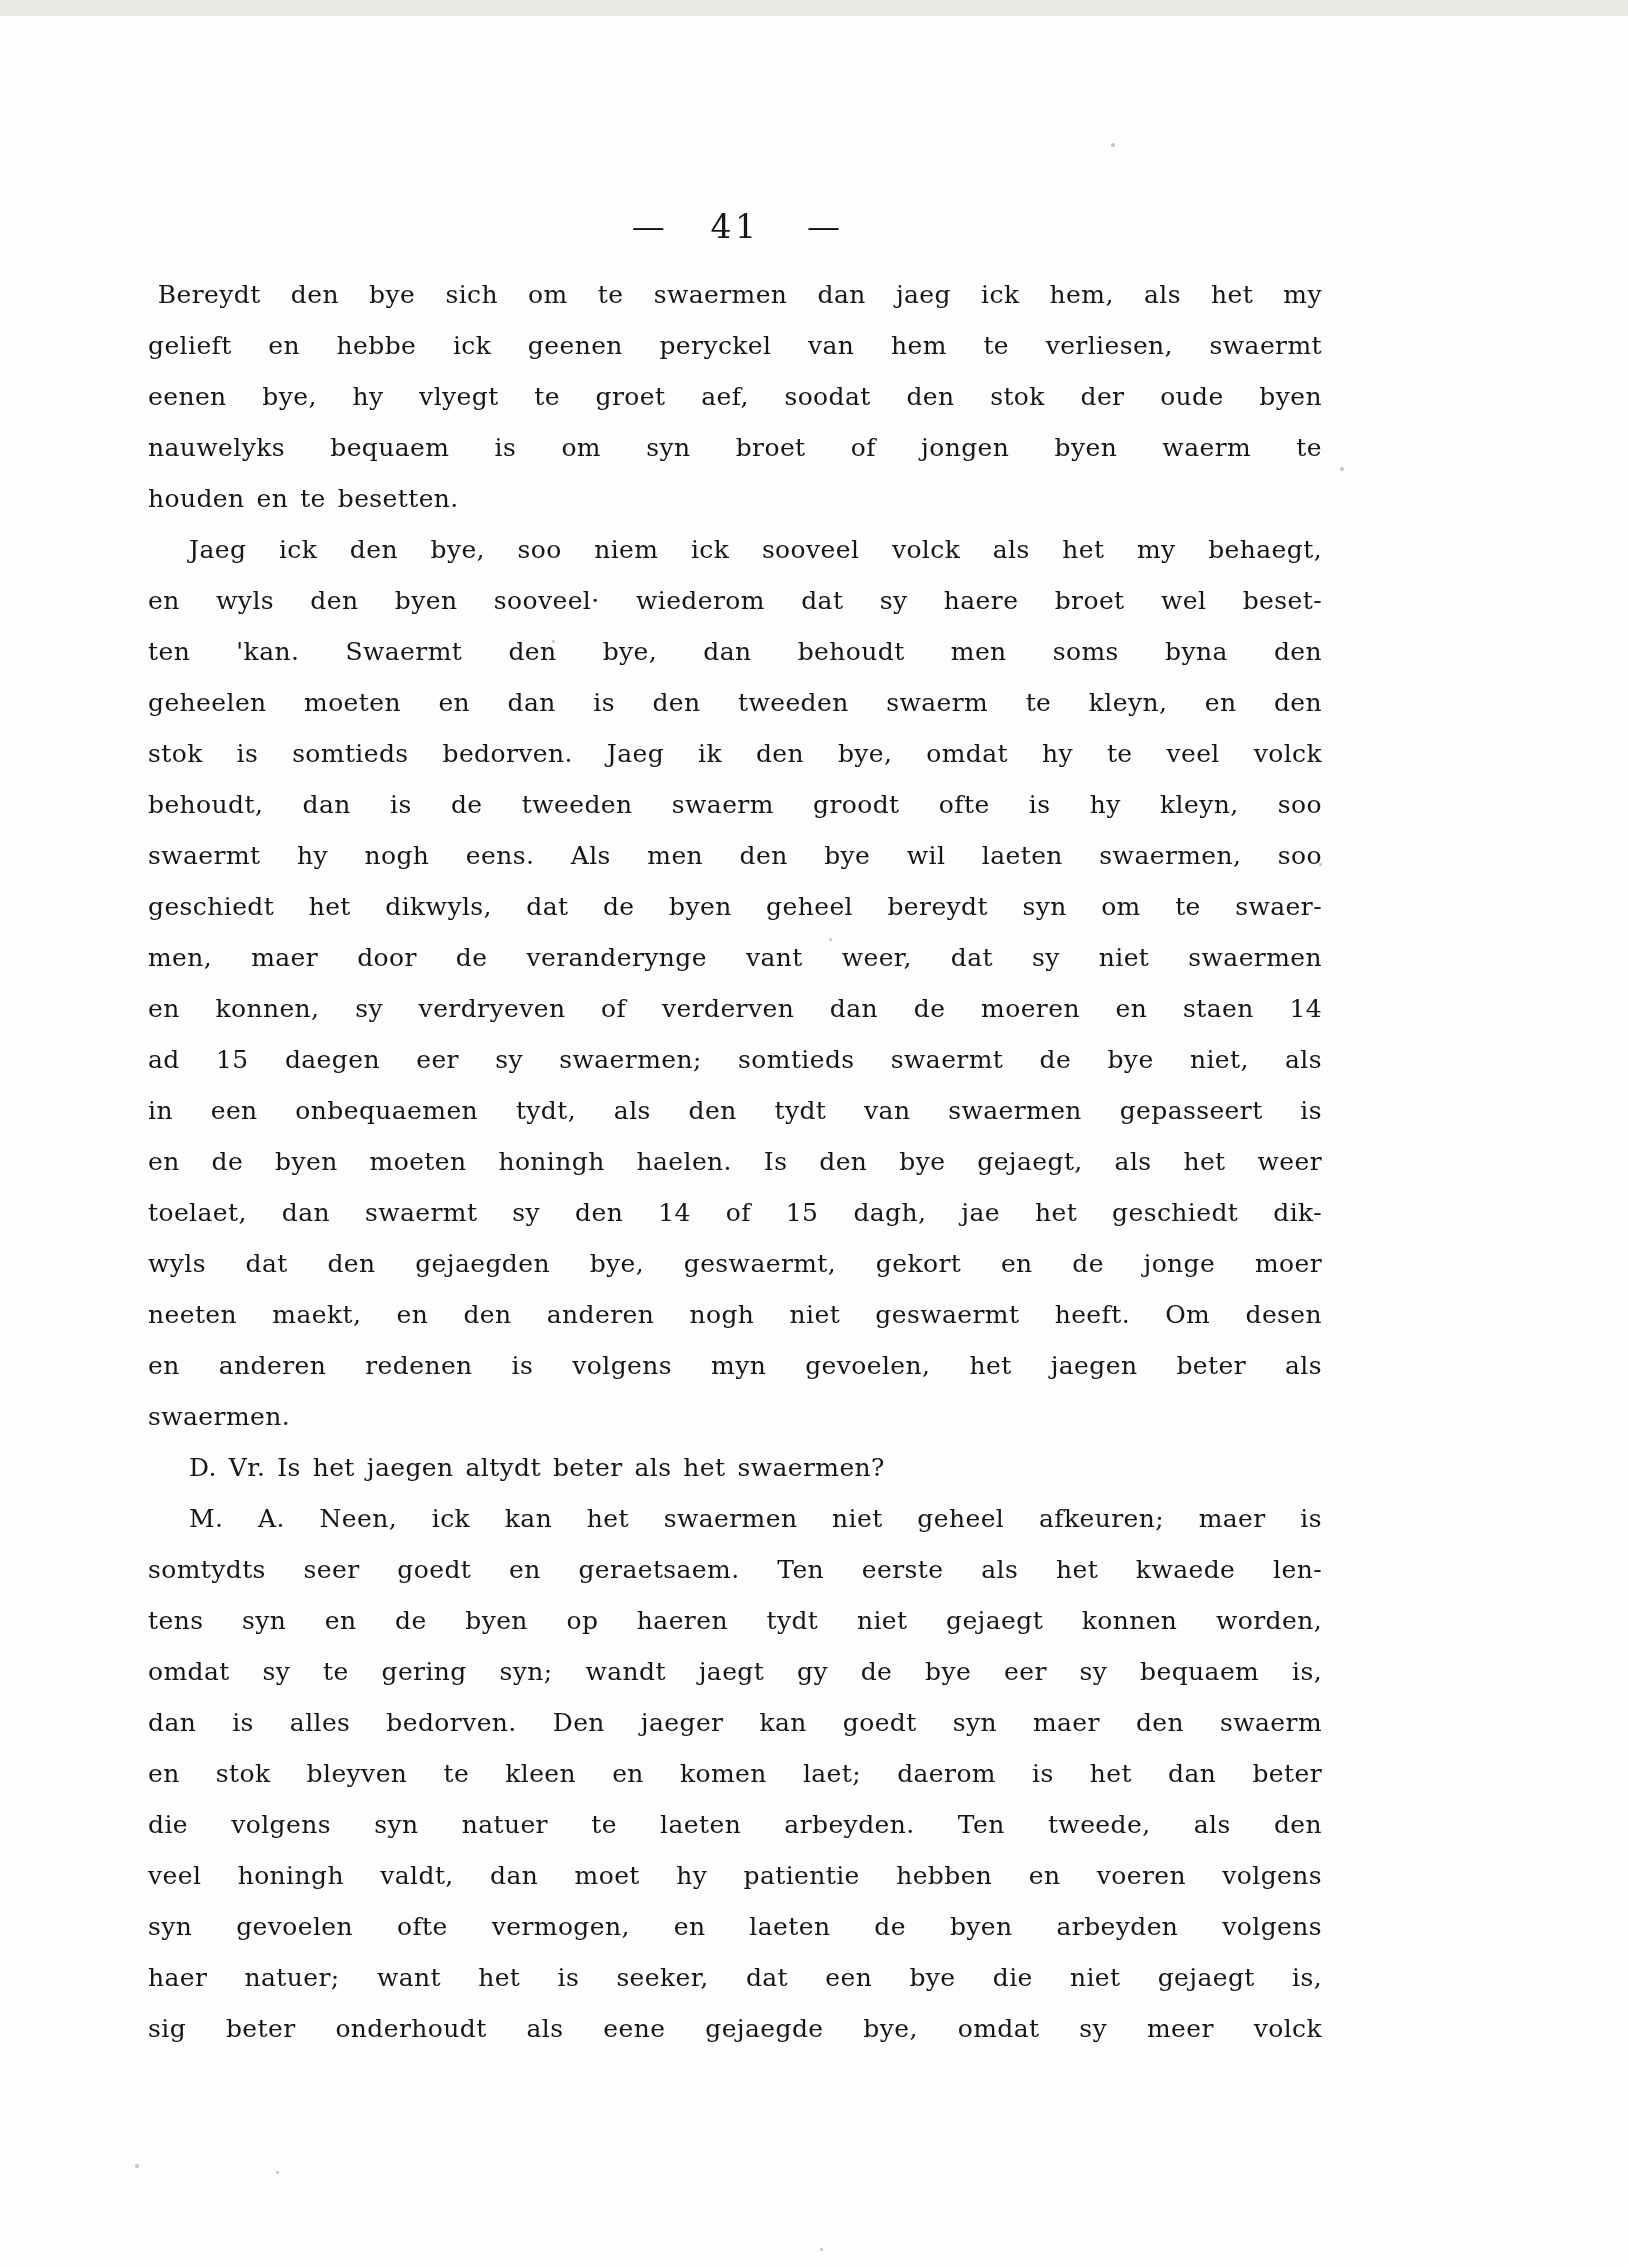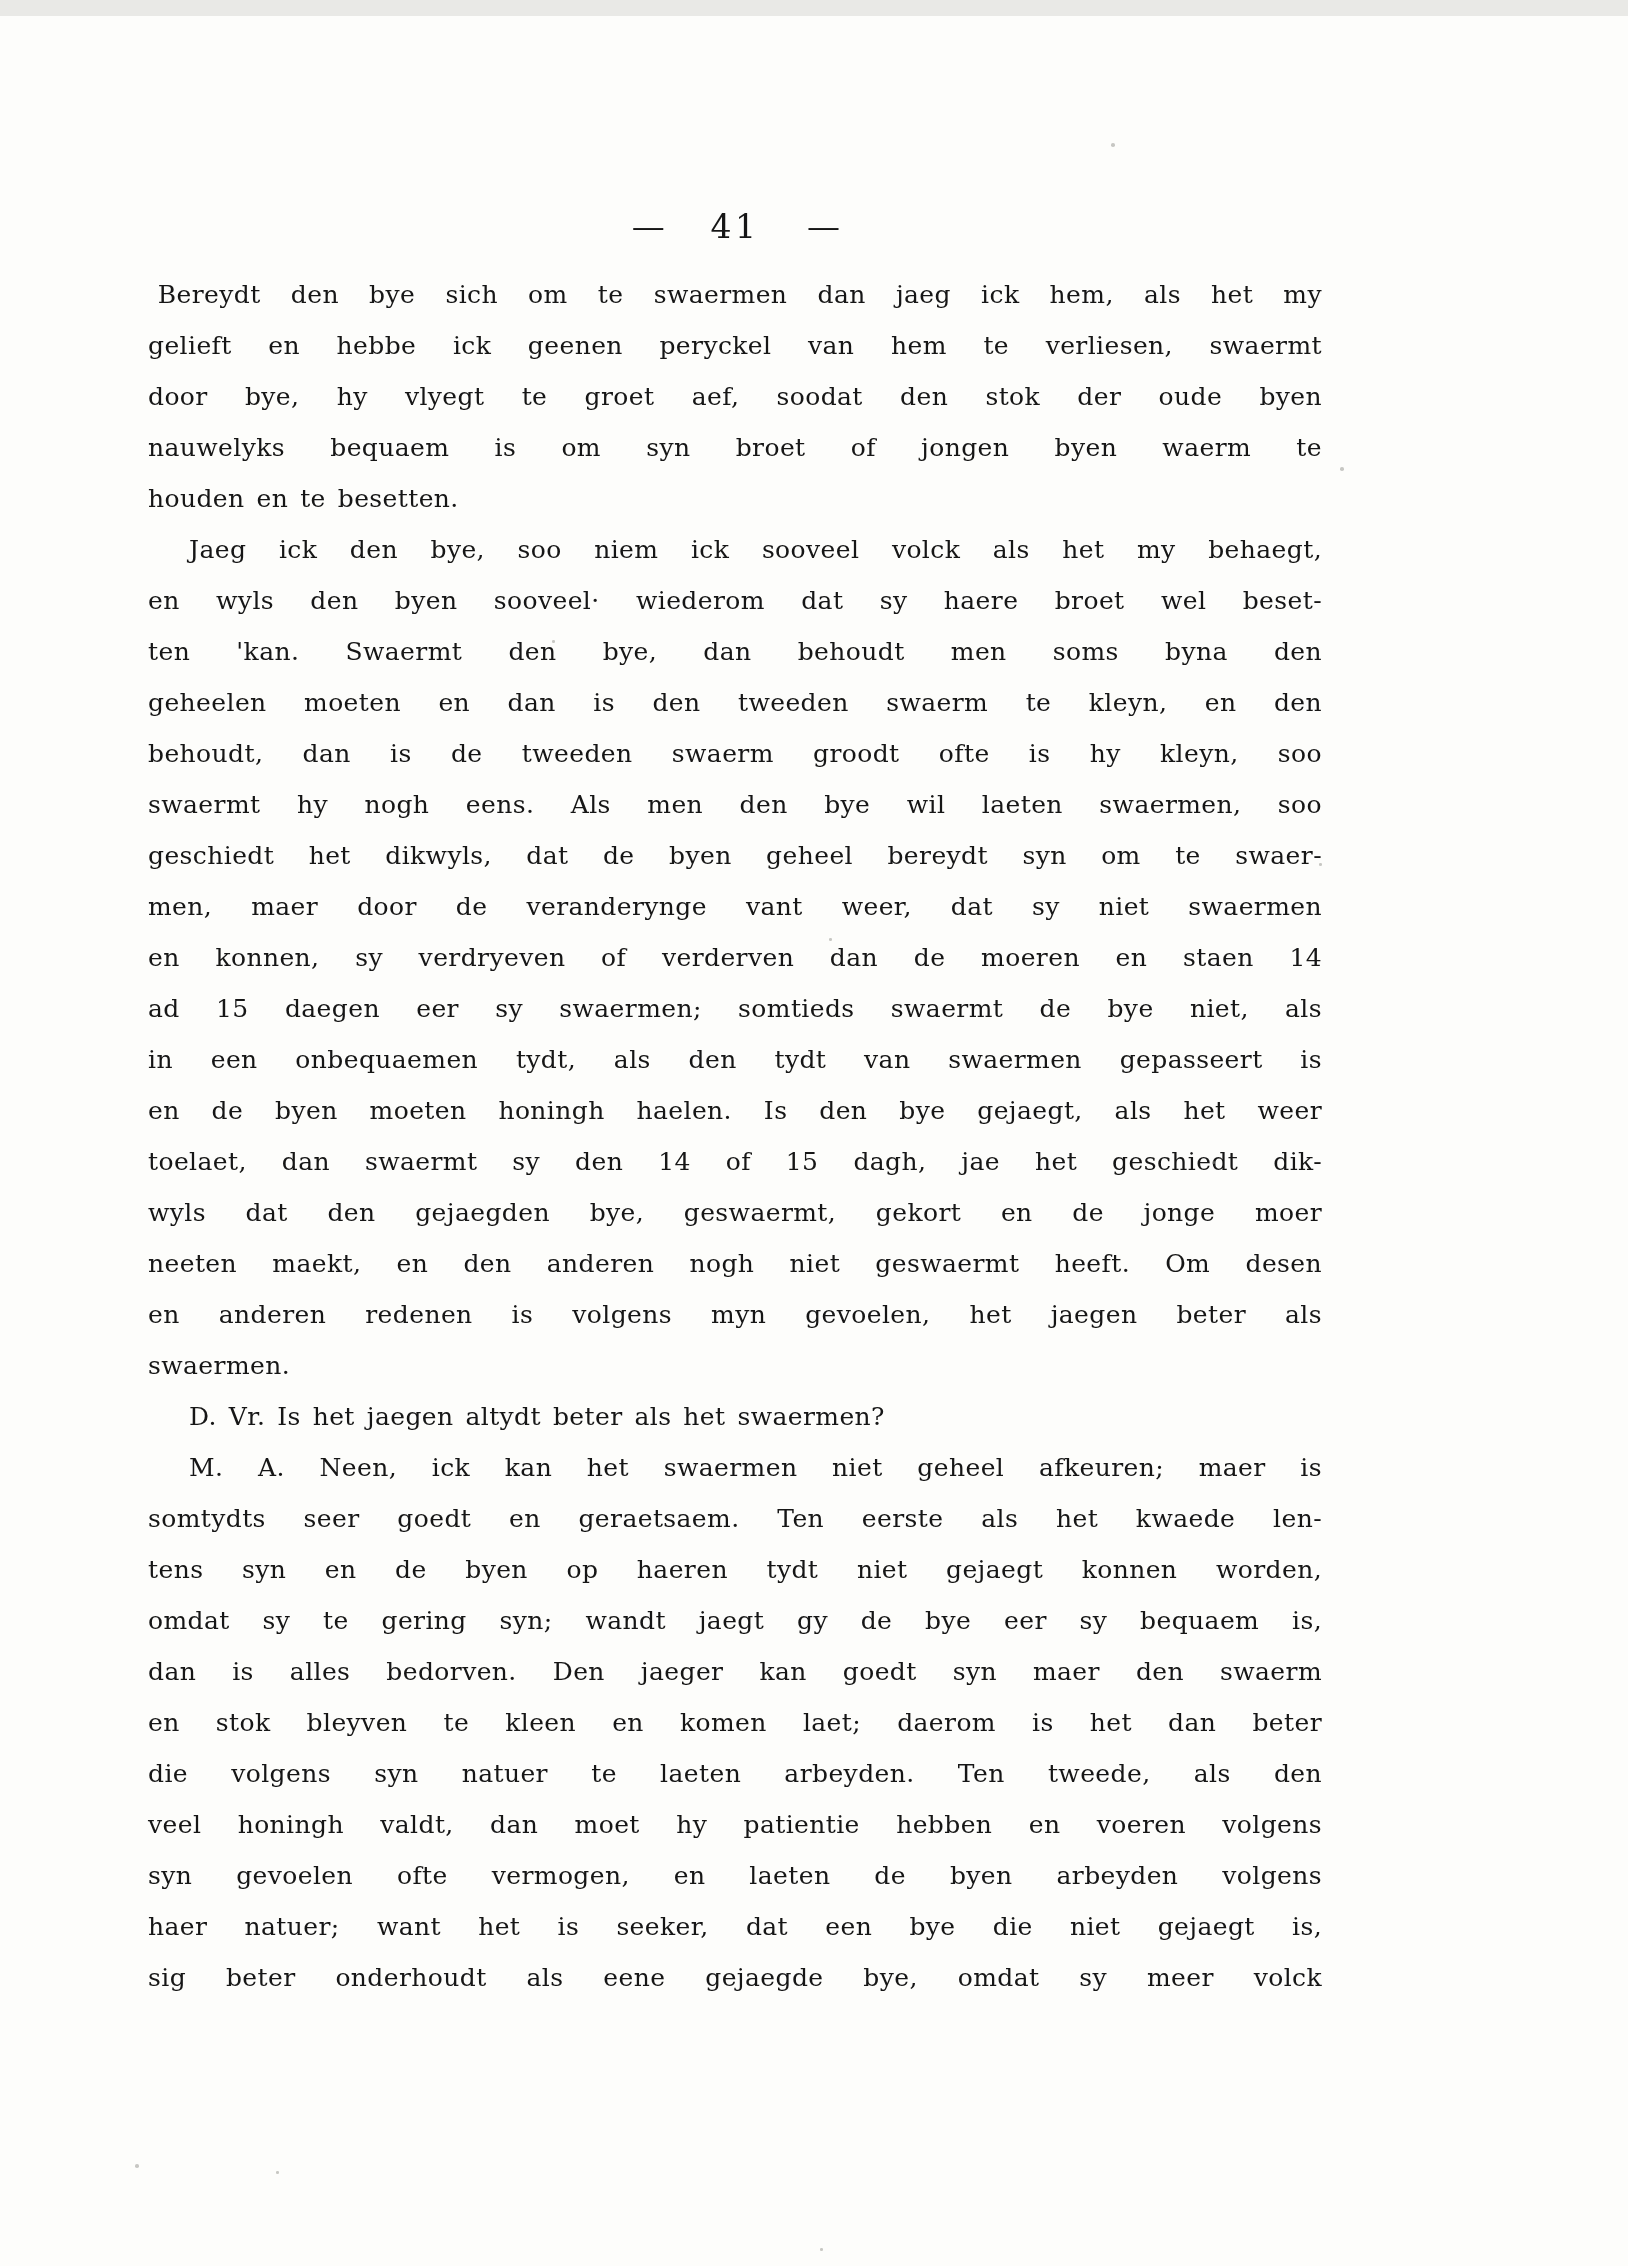--- a/index.html
+++ b/index.html
@@ -72,27 +72,28 @@
 
   <div class="page-header">
     <span class="dash">—</span>
     <span class="page-number">41</span>
     <span class="dash">—</span>
   </div>
 
   <div class="body-text">
       <div class="line indent-small">Bereydt den bye sich om te swaermen dan jaeg ick hem, als het my</div>
       <div class="line">gelieft en hebbe ick geenen peryckel van hem te verliesen, swaermt</div>
-      <div class="line">door bye, hy vlyegt te groet aef, soodat den stok der oude byen</div>
+      <div class="line">eenen bye, hy vlyegt te groet aef, soodat den stok der oude byen</div>
       <div class="line">nauwelyks bequaem is om syn broet of jongen byen waerm te</div>
       <div class="line last">houden en te besetten.</div>
       <div class="line indent">Jaeg ick den bye, soo niem ick sooveel volck als het my behaegt,</div>
       <div class="line">en wyls den byen sooveel· wiederom dat sy haere broet wel beset-</div>
       <div class="line">ten 'kan. Swaermt den bye, dan behoudt men soms byna den</div>
       <div class="line">geheelen moeten en dan is den tweeden swaerm te kleyn, en den</div>
+      <div class="line">stok is somtieds bedorven. Jaeg ik den bye, omdat hy te veel volck</div>
       <div class="line">behoudt, dan is de tweeden swaerm groodt ofte is hy kleyn, soo</div>
       <div class="line">swaermt hy nogh eens. Als men den bye wil laeten swaermen, soo</div>
       <div class="line">geschiedt het dikwyls, dat de byen geheel bereydt syn om te swaer-</div>
       <div class="line">men, maer door de veranderynge vant weer, dat sy niet swaermen</div>
       <div class="line">en konnen, sy verdryeven of verderven dan de moeren en staen 14</div>
       <div class="line">ad 15 daegen eer sy swaermen; somtieds swaermt de bye niet, als</div>
       <div class="line">in een onbequaemen tydt, als den tydt van swaermen gepasseert is</div>
       <div class="line">en de byen moeten honingh haelen. Is den bye gejaegt, als het weer</div>
       <div class="line">toelaet, dan swaermt sy den 14 of 15 dagh, jae het geschiedt dik-</div>
       <div class="line">wyls dat den gejaegden bye, geswaermt, gekort en de jonge moer</div>

